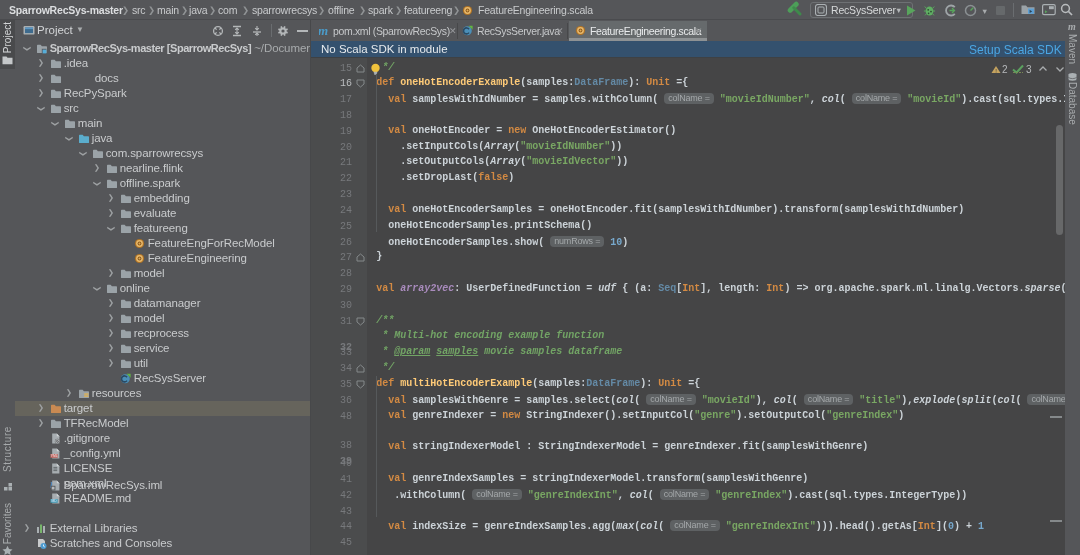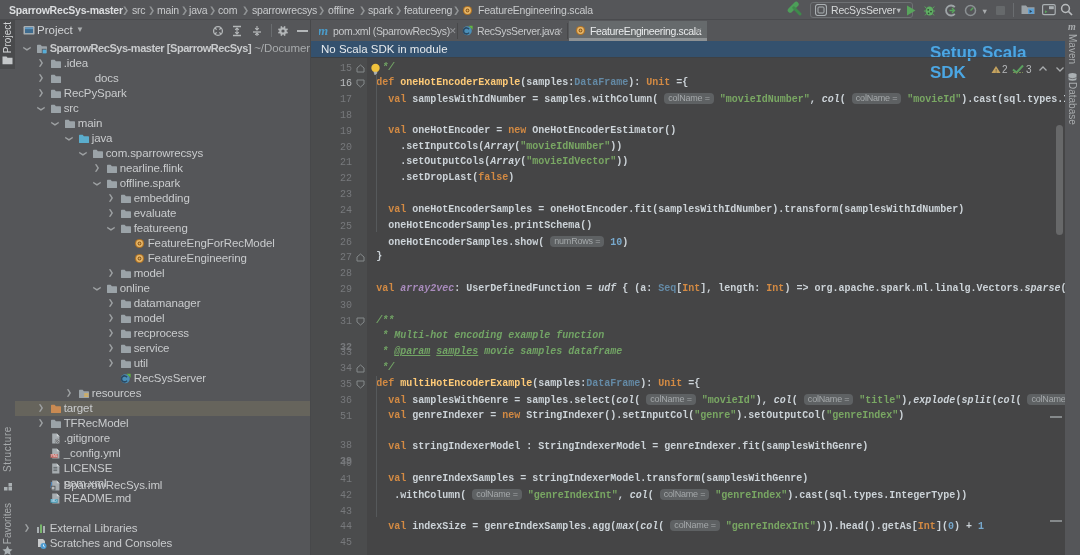--- a/index.html
+++ b/index.html
@@ -470,21 +470,21 @@
           <circle cx="5.5" cy="5.5" r="4.6" fill="#b07324"></circle>
           <circle cx="5.5" cy="5.5" r="3.4" fill="#e8b96c"></circle>
           <circle cx="5.5" cy="5.5" r="1.9" fill="#8a5a1e"></circle>
           <circle cx="5.5" cy="5.5" r="1.0" fill="#e2aa54"></circle>
         </svg>
 <div class="tab" style="left:280px;color:#e9ebec;">FeatureEngineering.scala</div>
 <div class="abs" style="left:385px;top:5.5px;color:#85888a;font-size:9px;">✕</div>
       </div>
 <div id="banner">
         <div class="abs" style="left:11px;top:2px;font-size:11.5px;">No Scala SDK in module</div>
-        <div class="abs" style="left:620px;top:2px;color:#4ba6e3;font-weight:bold;font-size:17px;">Setup Scala SDK</div>
+        <div class="abs" style="left:659px;top:2px;color:#4ba6e3;font-weight:normal;font-size:12px;">Setup Scala SDK</div>
       </div>
 <div class="abs" style="left:0;top:37px;width:755px;height:1px;background:#3e4144;"></div>
 <div id="codeclip">
         <div class="gnum" style="top:4.5px;color:#77797c;font-weight:normal;">15</div>
 <div class="cline" style="top:3.5px;">   <span class="c">*/</span></div>
 <div class="gnum" style="top:20.3px;color:#bcbfc1;font-weight:normal;">16</div>
 <div class="cline" style="top:19.3px;">  <span class="k">def </span><span class="f">oneHotEncoderExample</span>(samples:<span class="t">DataFrame</span>): <span class="k">Unit</span> ={</div>
 <div class="gnum" style="top:36.1px;color:#77797c;font-weight:normal;">17</div>
 <div class="cline" style="top:35.1px;">    <span class="k">val </span>samplesWithIdNumber = samples.withColumn( <span class="pill">colName =</span> <span class="s">"movieIdNumber"</span>, <span class="i">col</span>( <span class="pill">colName =</span> <span class="s">"movieId"</span>).cast(sql.types.IntegerType))</div>
 <div class="gnum" style="top:52.0px;color:#77797c;font-weight:normal;">18</div>
@@ -514,21 +514,21 @@
 <div class="gnum" style="top:284px;color:#77797c;font-weight:bold;">32</div>
 <div class="cline" style="top:272.4px;">  <span class="c"> * Multi-hot encoding example function</span></div>
 <div class="gnum" style="top:289.3px;color:#77797c;font-weight:normal;">33</div>
 <div class="cline" style="top:288.3px;">  <span class="c"> * <u>@param</u> <b><u>samples</u></b> movie samples dataframe</span></div>
 <div class="gnum" style="top:305.1px;color:#77797c;font-weight:normal;">34</div>
 <div class="cline" style="top:304.1px;">  <span class="c"> */</span></div>
 <div class="gnum" style="top:320.9px;color:#77797c;font-weight:normal;">35</div>
 <div class="cline" style="top:319.9px;">  <span class="k">def </span><span class="f">multiHotEncoderExample</span>(samples:<span class="t">DataFrame</span>): <span class="k">Unit</span> ={</div>
 <div class="gnum" style="top:336.7px;color:#77797c;font-weight:normal;">36</div>
 <div class="cline" style="top:335.7px;">    <span class="k">val </span>samplesWithGenre = samples.select(<span class="i">col</span>( <span class="pill">colName =</span> <span class="s">"movieId"</span>), <span class="i">col</span>( <span class="pill">colName =</span> <span class="s">"title"</span>),<span class="i">explode</span>(<span class="i">split</span>(<span class="i">col</span>( <span class="pill">colName =</span> )</div>
-<div class="gnum" style="top:352.5px;color:#77797c;font-weight:normal;">51</div>
+<div class="gnum" style="top:352.5px;color:#77797c;font-weight:normal;">48</div>
 <div class="cline" style="top:351.5px;">    <span class="k">val </span>genreIndexer = <span class="k">new </span>StringIndexer().setInputCol(<span class="s">"genre"</span>).setOutputCol(<span class="s">"genreIndex"</span>)</div>
 <div class="gnum" style="top:382px;color:#77797c;font-weight:normal;">38</div>
 <div class="gnum" style="top:398px;color:#77797c;font-weight:bold;">39</div>
 <div class="cline" style="top:383.2px;">    <span class="k">val </span>stringIndexerModel : StringIndexerModel = genreIndexer.fit(samplesWithGenre)</div>
 <div class="gnum" style="top:400.0px;color:#77797c;font-weight:normal;">40</div>
 <div class="gnum" style="top:415.8px;color:#77797c;font-weight:normal;">41</div>
 <div class="cline" style="top:414.8px;">    <span class="k">val </span>genreIndexSamples = stringIndexerModel.transform(samplesWithGenre)</div>
 <div class="gnum" style="top:431.6px;color:#77797c;font-weight:normal;">42</div>
 <div class="cline" style="top:430.6px;">     .withColumn( <span class="pill">colName =</span> <span class="s">"genreIndexInt"</span>, <span class="i">col</span>( <span class="pill">colName =</span> <span class="s">"genreIndex"</span>).cast(sql.types.IntegerType))</div>
 <div class="gnum" style="top:447.5px;color:#77797c;font-weight:normal;">43</div>

